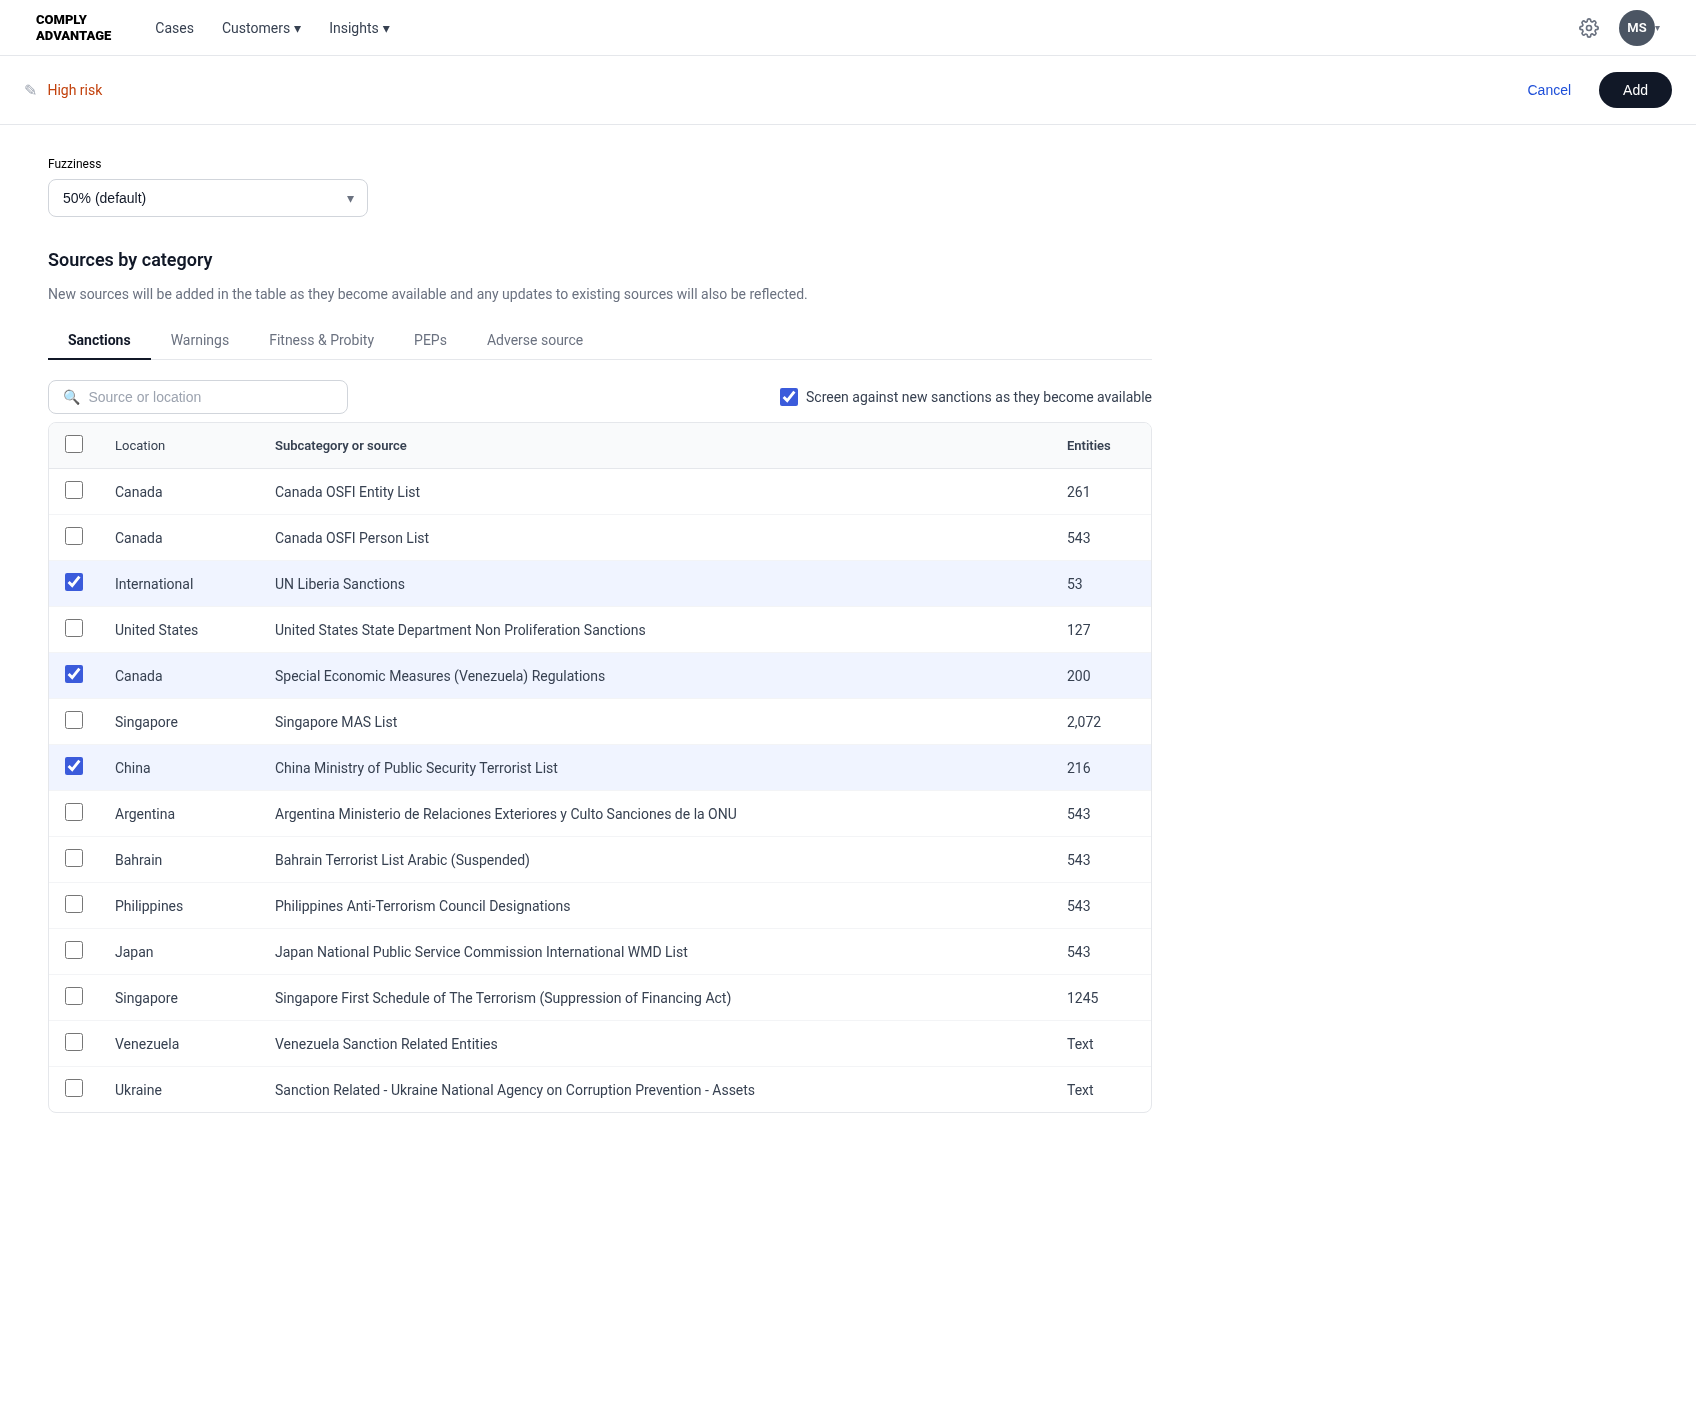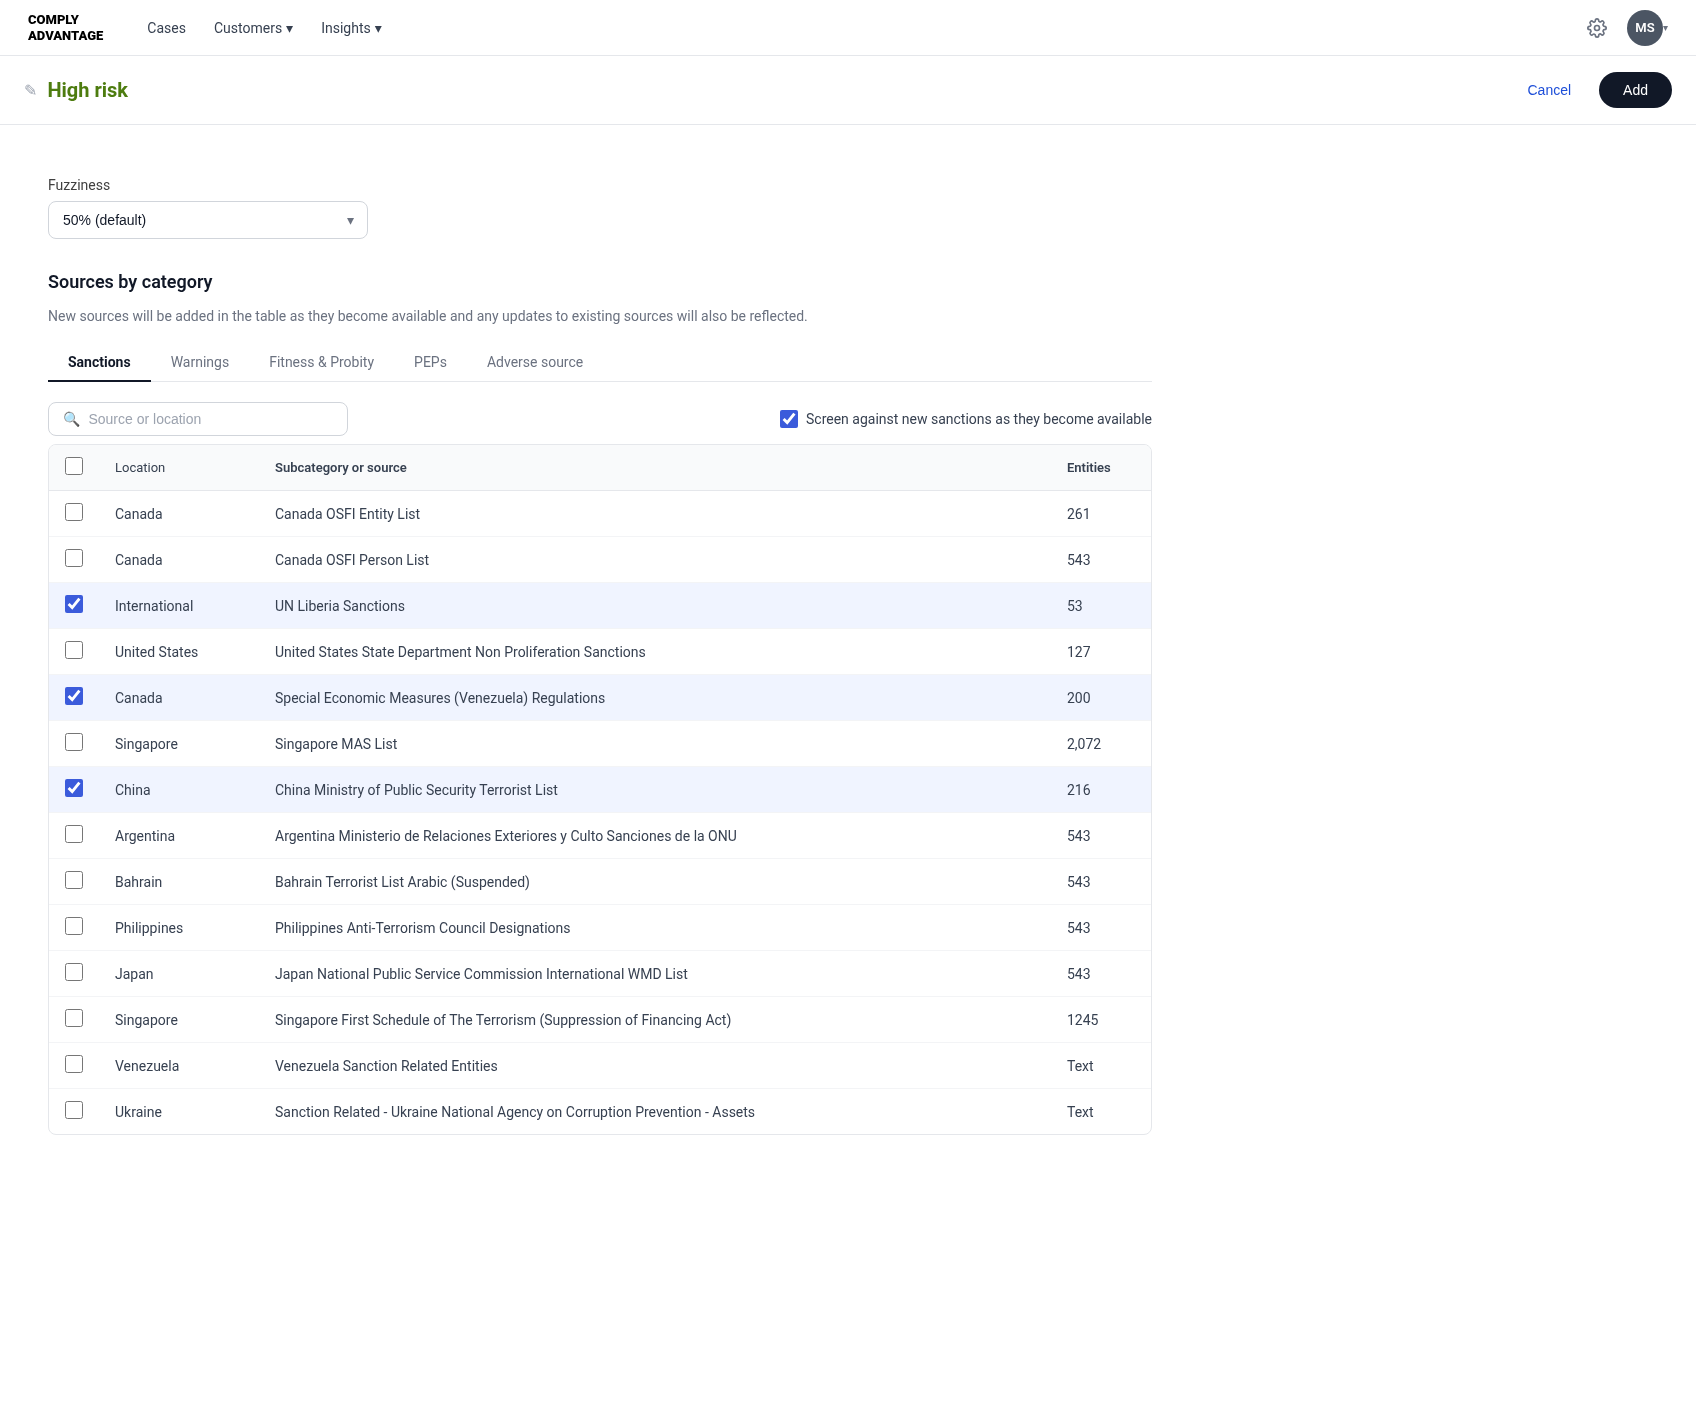--- a/index.html
+++ b/index.html
@@ -1,45 +1,45 @@
 <!DOCTYPE html>
 <html><head>
   <meta charset="utf-8">
   <style>
     * { box-sizing: border-box; margin: 0; padding: 0; }
     body { font-family: -apple-system, BlinkMacSystemFont, 'Segoe UI', Roboto, sans-serif; font-size: 14px; color: #1a1a2e; background: #fff; }
 
     
-    .nav { display: flex; align-items: center; height: 56px; padding: 0 28px; border-bottom: 1px solid #e5e7eb; background: #fff; }
+    .nav { display: flex; align-items: center; height: 56px; padding: 0 36px; border-bottom: 1px solid #e5e7eb; background: #fff; }
     .logo { font-weight: 900; font-size: 13px; line-height: 1.2; letter-spacing: 0; color: #000; text-transform: uppercase; margin-right: 32px; }
     .logo span { display: block; }
     .nav-links { display: flex; gap: 4px; align-items: center; flex: 1; }
     .nav-link { padding: 8px 12px; font-size: 14px; color: #374151; cursor: pointer; border-radius: 4px; display: flex; align-items: center; gap: 4px; }
     .nav-actions { display: flex; align-items: center; gap: 12px; }
     .gear-btn { width: 36px; height: 36px; border-radius: 50%; border: none; background: transparent; cursor: pointer; display: flex; align-items: center; justify-content: center; color: #6b7280; }
     .avatar { width: 36px; height: 36px; border-radius: 50%; background: #4b5563; color: #fff; display: flex; align-items: center; justify-content: center; font-size: 13px; font-weight: 600; cursor: pointer; }
     .avatar-wrapper { display: flex; align-items: center; cursor: pointer; }
     .chevron-sm { font-size: 10px; color: #6b7280; }
 
     
     .subheader { display: flex; align-items: center; justify-content: space-between; padding: 16px 24px; border-bottom: 1px solid #e5e7eb; }
     .subheader-left { display: flex; align-items: center; gap: 10px; }
     .pencil-icon { color: #9ca3af; font-size: 16px; }
-    .page-title { font-size: 20px; font-weight: 700; color: #4d7c0f; }
+    .page-title { font-size: 14px; font-weight: 400; color: #c2410c; }
     .subheader-actions { display: flex; align-items: center; gap: 12px; }
     .cancel-btn { background: none; border: none; color: #1d4ed8; font-size: 14px; font-weight: 500; cursor: pointer; padding: 8px 16px; }
     .add-btn { background: #111827; color: #fff; border: none; border-radius: 20px; padding: 10px 24px; font-size: 14px; font-weight: 500; cursor: pointer; }
 
     
     .main { padding: 32px 48px; max-width: 1200px; }
 
     .section-title { font-size: 18px; font-weight: 600; color: #111827; margin-bottom: 16px; }
 
     
-    .fuzziness-label { font-size: 14px; color: #404040; margin-bottom: 8px; margin-top: 20px; }
+    .fuzziness-label { font-size: 12px; color: #000000; margin-bottom: 8px; }
     .select-wrapper { position: relative; display: inline-block; width: 320px; }
     .select-wrapper select { width: 100%; padding: 10px 40px 10px 14px; border: 1px solid #d1d5db; border-radius: 8px; font-size: 14px; color: #111827; background: #fff; appearance: none; cursor: pointer; outline: none; }
     .select-arrow { position: absolute; right: 14px; top: 50%; transform: translateY(-50%); pointer-events: none; color: #6b7280; }
 
     
     .sources-section { margin-top: 32px; }
     .sources-desc { font-size: 14px; color: #6b7280; margin-bottom: 20px; margin-top: 4px; }
 
     
     .tabs { display: flex; gap: 0; border-bottom: 1px solid #e5e7eb; margin-bottom: 20px; }

